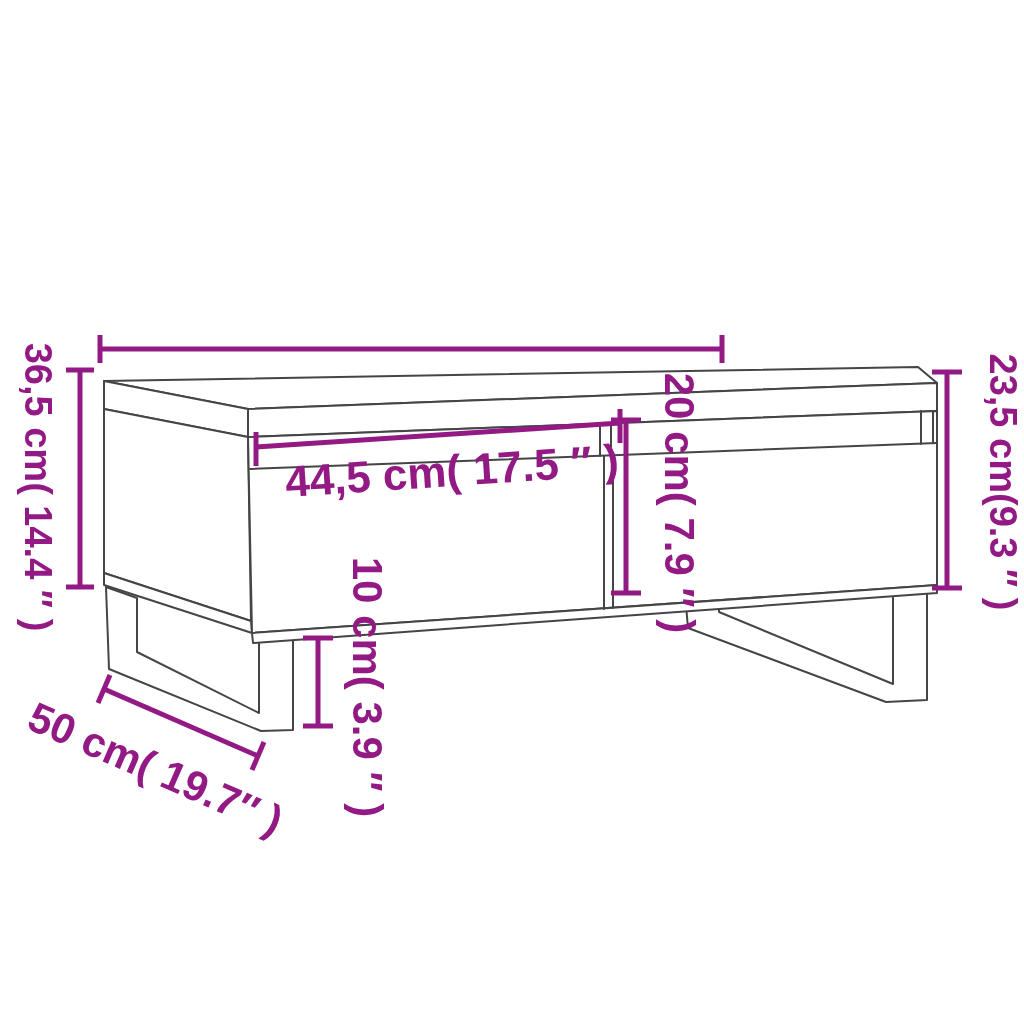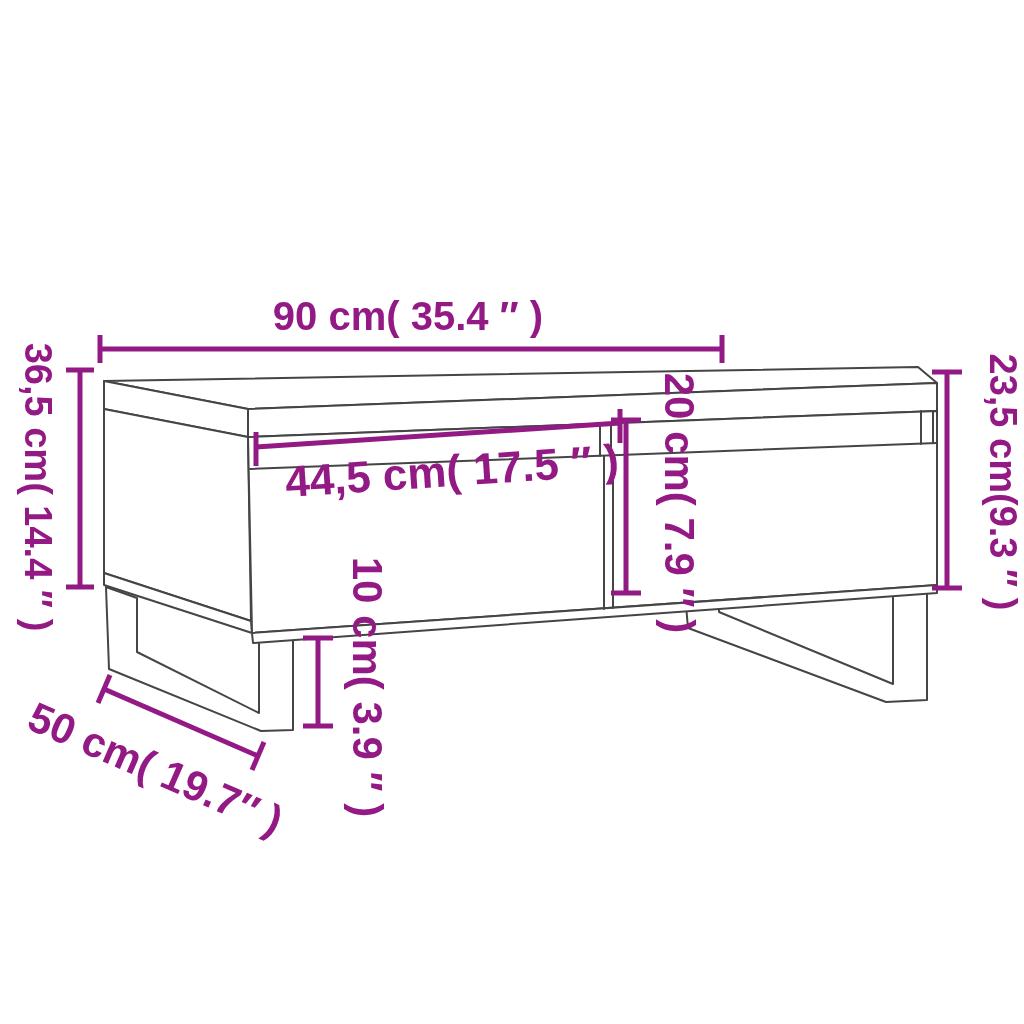--- a/index.html
+++ b/index.html
@@ -100,20 +100,19 @@
       </g>
 
       <g>
         <line x1="104" y1="689" x2="258" y2="756"></line>
         <line x1="110" y1="675" x2="98" y2="703"></line>
         <line x1="264" y1="742" x2="252" y2="770"></line>
       </g>
     </g>
   </svg>
 
-  <div class="dim-label lab-top">90 cm( 35.4 ″ )</div>
   <div class="dim-label lab-left">36,5 cm( 14.4 ″ )</div>
   <div class="dim-label lab-right">23,5 cm(9.3 ″ )</div>
   <div class="dim-label lab-drawer">44,5 cm( 17.5 ″ )</div>
   <div class="dim-label lab-comp">20 cm( 7.9 ″ )</div>
   <div class="dim-label lab-leg">10 cm( 3.9 ″ )</div>
   <div class="dim-label lab-depth">50 cm( 19.7″ )</div>
 </div>
 
 </body></html>

